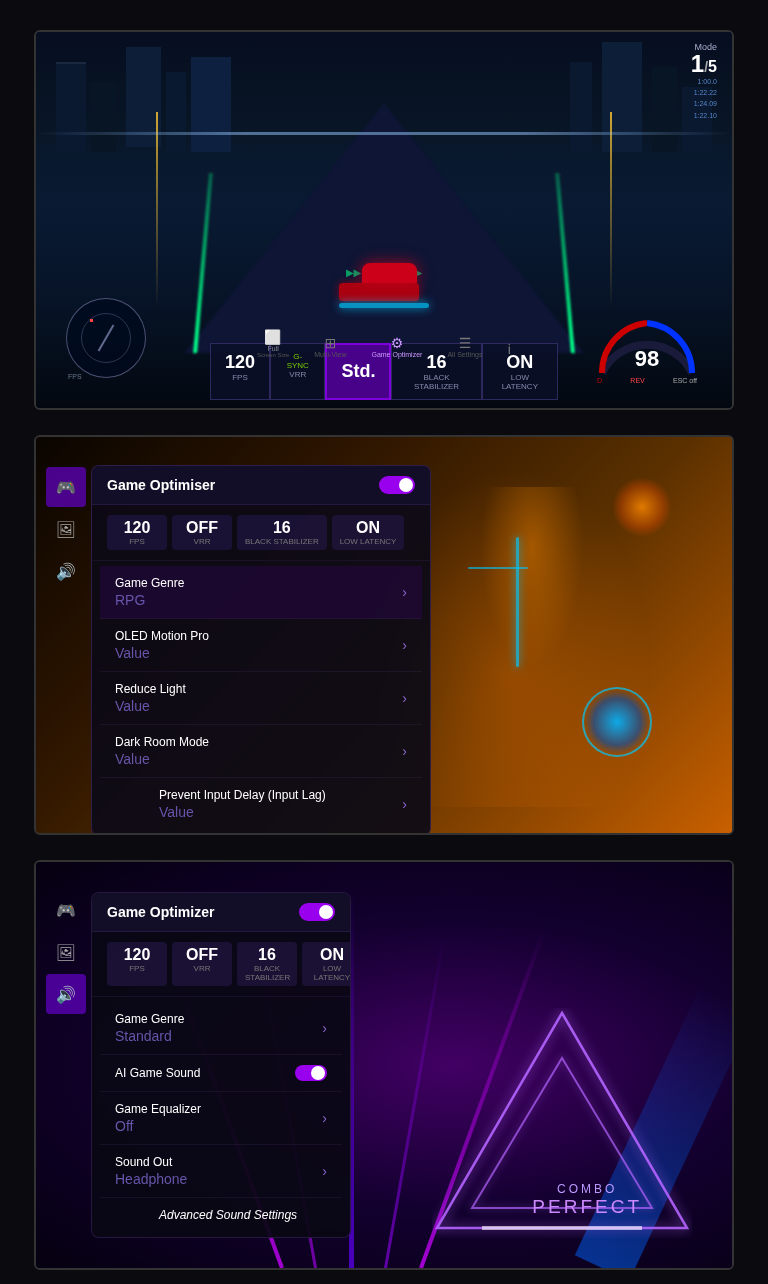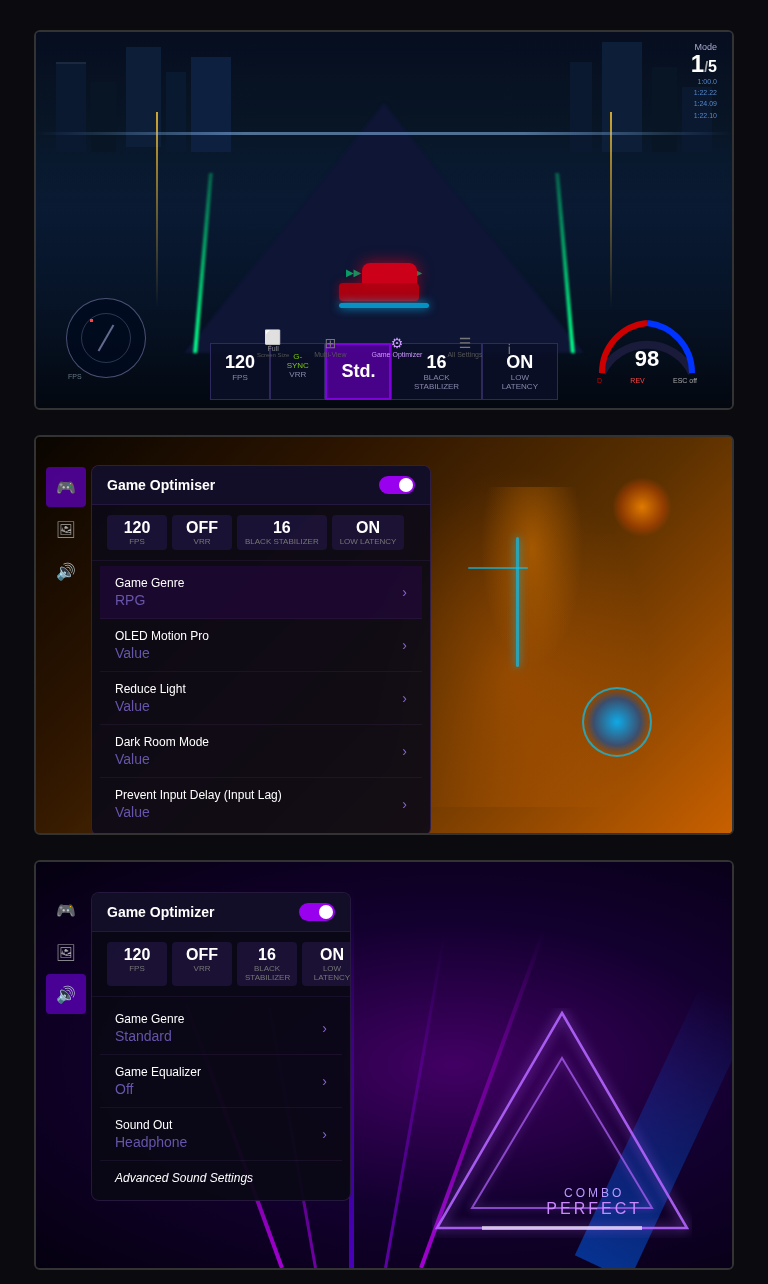--- a/index.html
+++ b/index.html
@@ -192,20 +192,21 @@
       padding: 10px 15px;
       display: flex;
       align-items: center;
       justify-content: space-between;
       border-bottom: 1px solid rgba(60,40,80,0.3);
       cursor: pointer;
     }
 
     .menu-item:last-child {
       border-bottom: none;
+      margin-left: 44px;
     }
 
     .menu-item-left .title {
       color: #fff;
       font-size: 12px;
       font-weight: 500;
     }
 
     .menu-item-left .subtitle {
       color: #6655aa;
@@ -535,21 +536,21 @@
 
       <polygon points="130,5 255,220 5,220" fill="none" stroke="rgba(180,100,255,0.9)" stroke-width="2.5" style="filter:drop-shadow(0 0 6px rgba(180,100,255,0.9))"></polygon>
 
       <polygon points="130,50 220,200 40,200" fill="none" stroke="rgba(180,100,255,0.7)" stroke-width="2" style="filter:drop-shadow(0 0 4px rgba(180,100,255,0.7))"></polygon>
 
       <line x1="50" y1="220" x2="210" y2="220" stroke="rgba(255,255,255,0.6)" stroke-width="4"></line>
     </svg>
 
     <div style="position:absolute;bottom:50px;right:90px;text-align:center;z-index:5;">
       <div style="color:#bb99ff;font-size:12px;letter-spacing:3px;">COMBO</div>
-      <div style="color:#cc88ff;font-size:16px;letter-spacing:3px;">PERFECT</div>
+      <div style="color:#cc88ff;font-size:19px;letter-spacing:3px;">PERFECT</div>
     </div>
   </div>
 
   <div style="position:absolute;top:28px;left:10px;display:flex;flex-direction:column;gap:2px;z-index:10;">
     <div class="sidebar-icon">🎮</div>
     <div class="sidebar-icon">🖼</div>
     <div class="sidebar-icon active">🔊</div>
   </div>
 
   <div class="sound-panel">
@@ -578,20 +579,26 @@
     <div class="optimizer-menu">
 
       <div class="menu-item">
         <div class="menu-item-left">
           <div class="title">Game Genre</div>
           <div class="subtitle">Standard</div>
         </div>
         <span class="chevron">›</span>
       </div>
 
+      <div class="menu-item">
+        <div class="menu-item-left">
+          <div class="title">AI Game Sound</div>
+        </div>
+        <div class="toggle-switch toggle-on" style="width:32px;height:16px;"></div>
+      </div>
 
       <div class="menu-item">
         <div class="menu-item-left">
           <div class="title">Game Equalizer</div>
           <div class="subtitle">Off</div>
         </div>
         <span class="chevron">›</span>
       </div>
 
 

